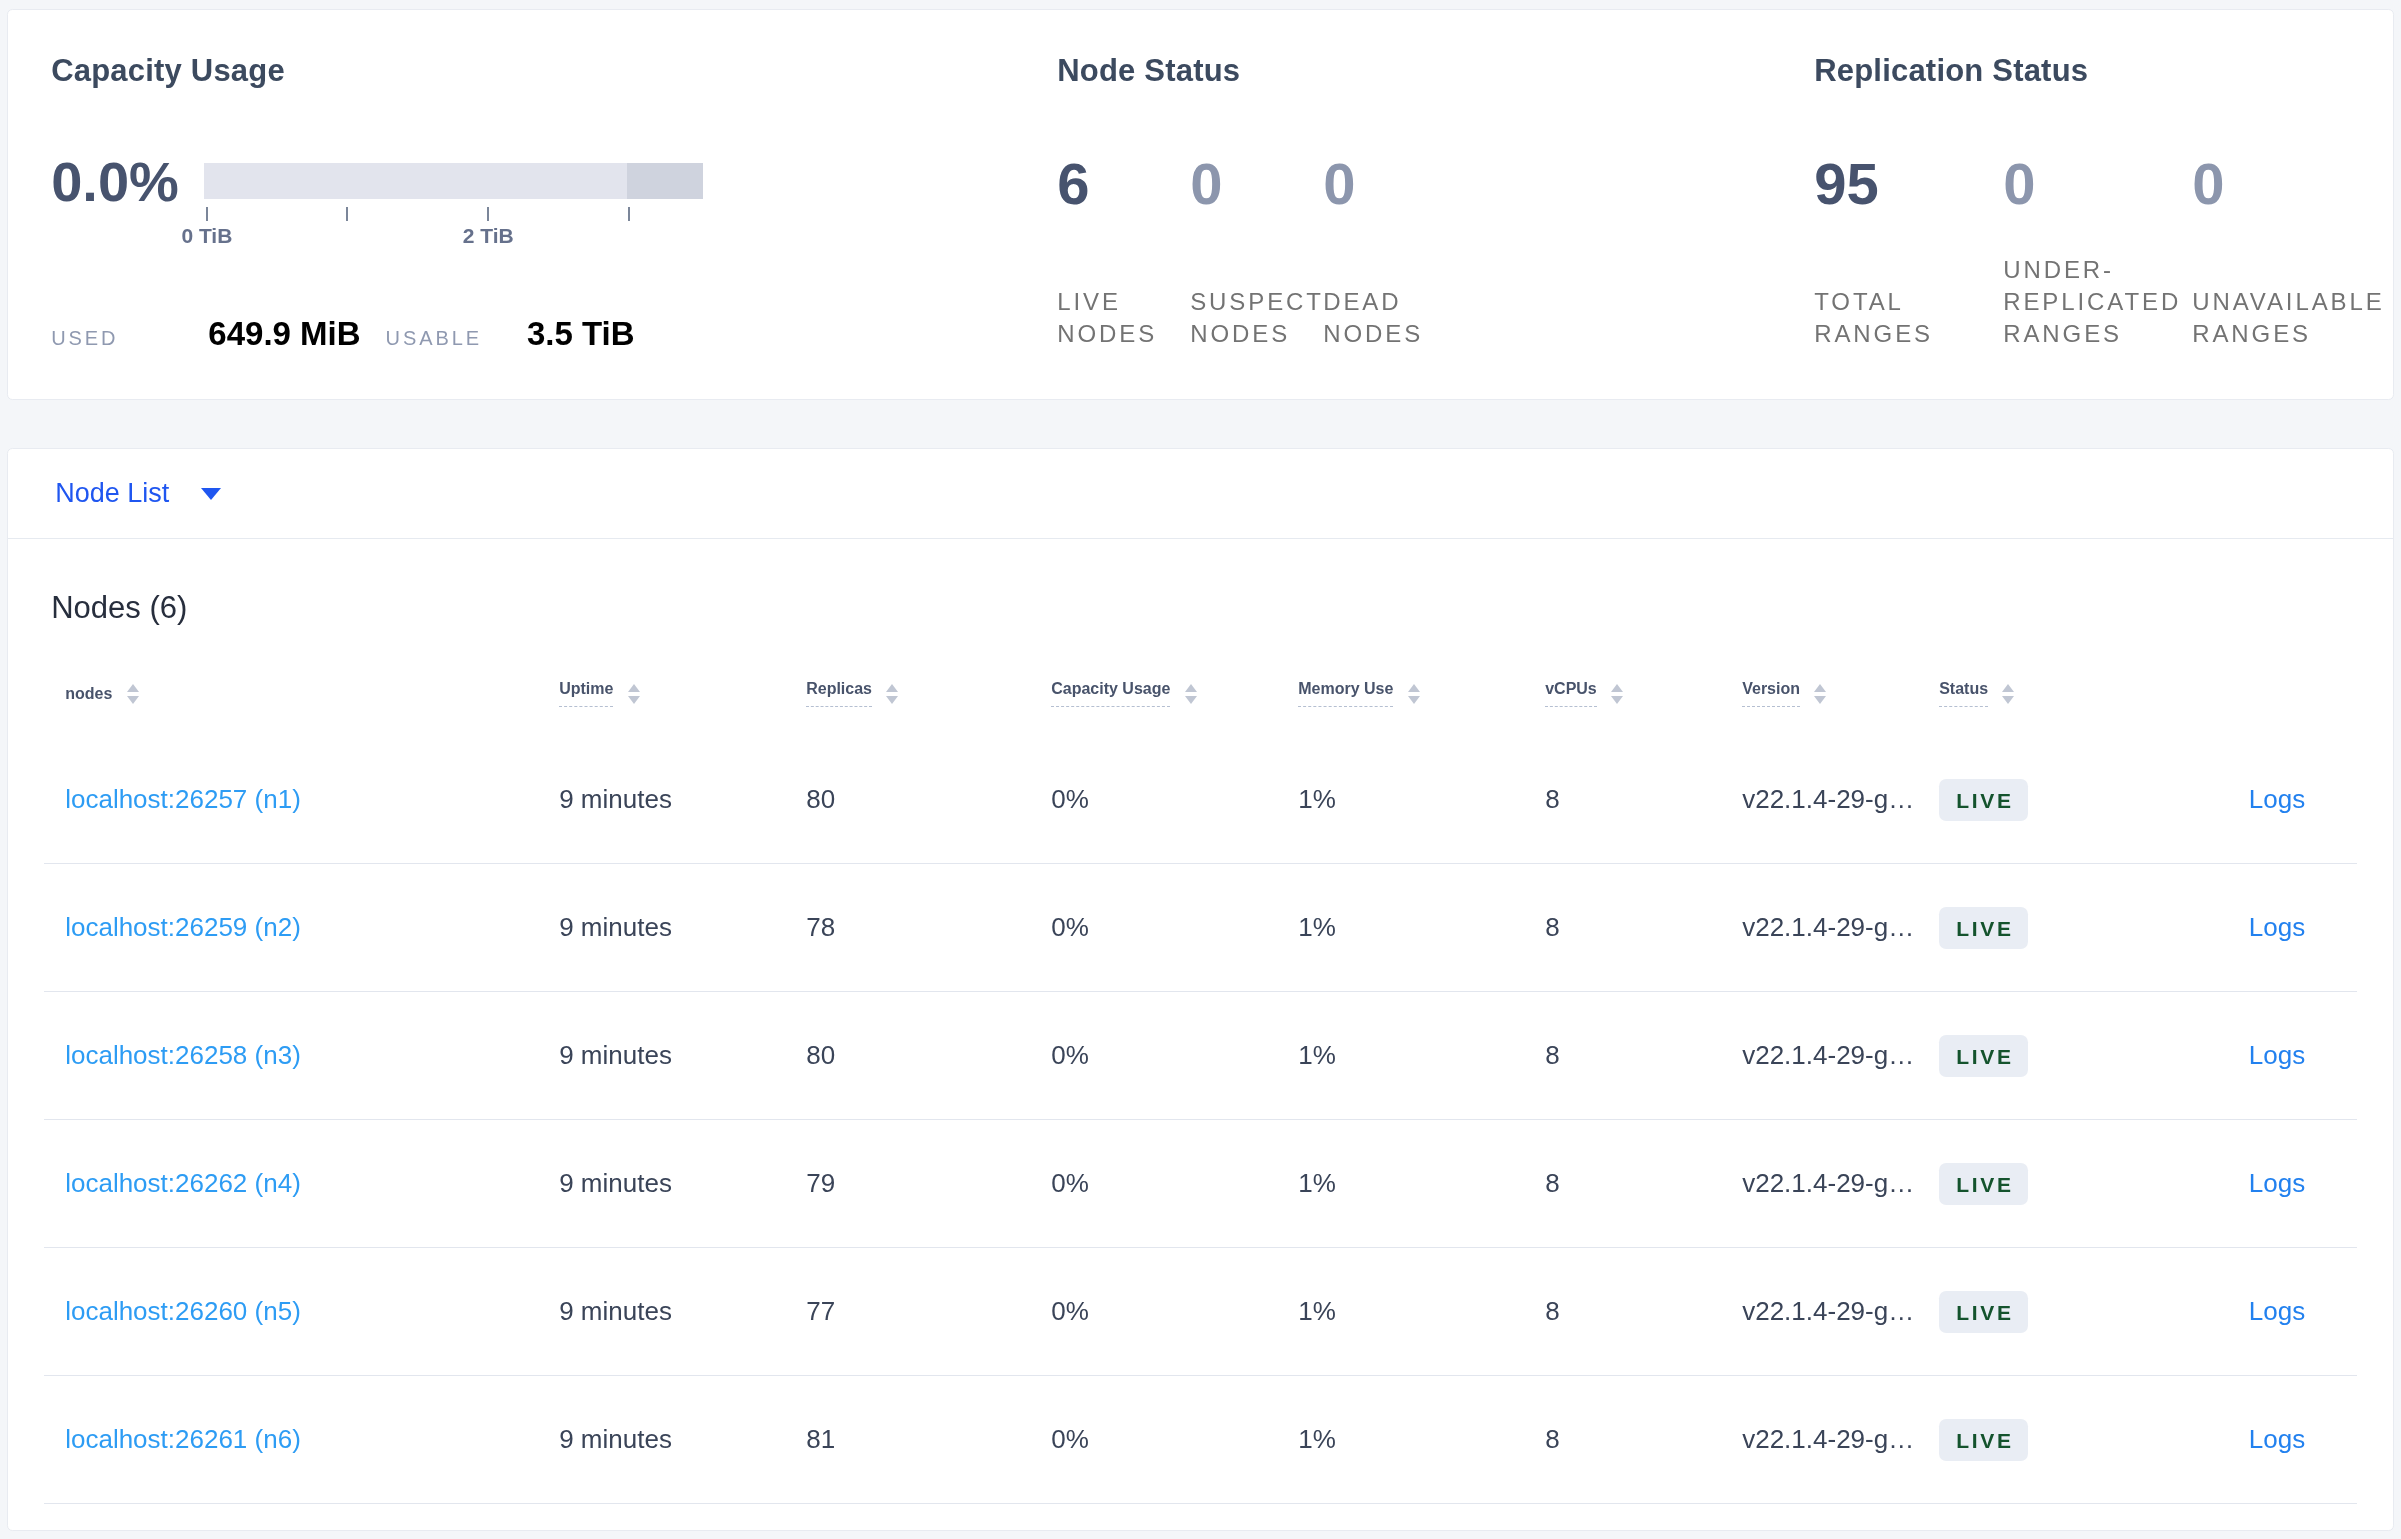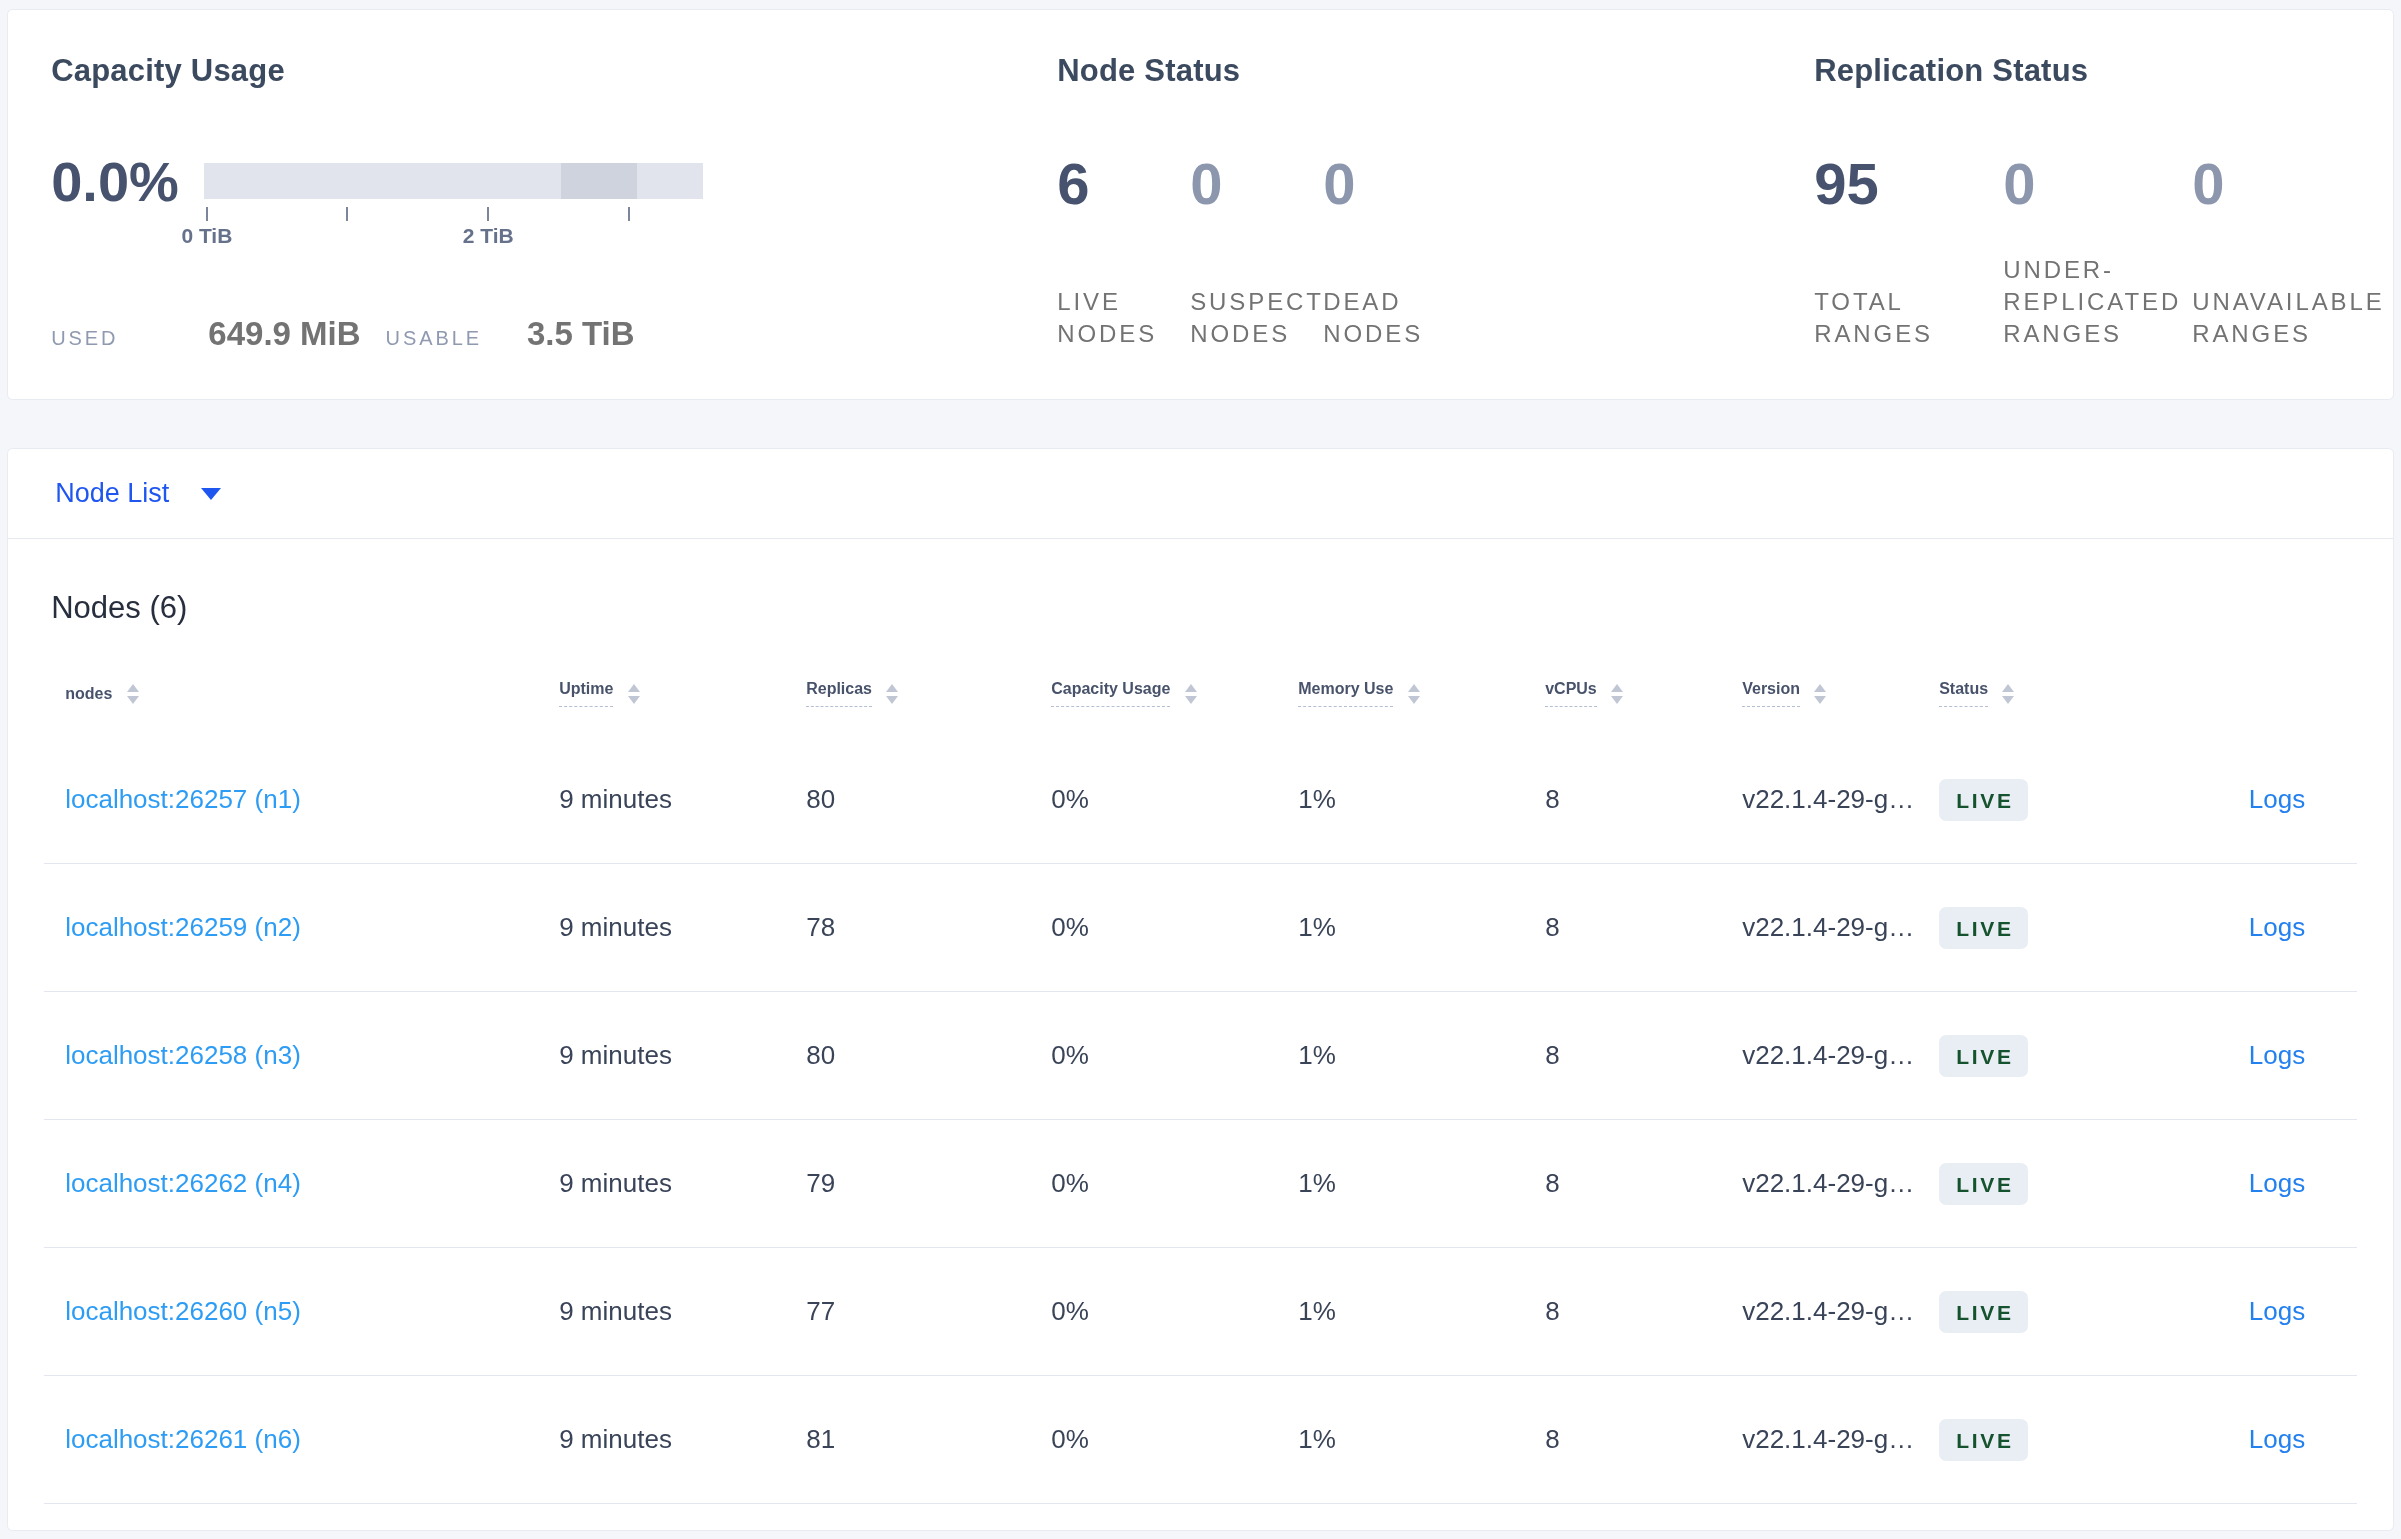--- a/index.html
+++ b/index.html
@@ -55,32 +55,32 @@
   
   .cap-row { margin-top: 63px; display: flex; align-items: center; height: 58px; }
   .cap-percent {
     width: 135px;
     font-size: 56px;
     font-weight: 600;
     color: #47536e;
     flex: 0 0 auto;
     margin-right: 18px;
   }
-  .cap-bar-wrap { position: relative; width: 433px; height: 36px; flex: 0 0 auto; font-weight: bold; }
+  .cap-bar-wrap { position: relative; width: 499px; height: 36px; flex: 0 0 auto; font-weight: bold; }
   .cap-bar-track { position: absolute; left: 0; top: 0; width: 499px; height: 36px; background: #e2e4ed; }
   .cap-bar-reserved { position: absolute; right: 0; top: 0; width: 76px; height: 36px; background: #cfd3de; }
   .cap-tick { position: absolute; top: 44px; width: 1.8px; height: 13.5px; background: #7b8699; }
   .cap-tick-label {
     position: absolute; top: 61px;
     transform: translateX(-50%);
     font-size: 21px; color: #66718c; white-space: nowrap;
   }
   .cap-used-row { margin-top: 105px; display: flex; align-items: baseline; }
   .cap-kicker { font-size: 20px; letter-spacing: 2.9px; color: #8f99b0; }
-  .cap-big { font-size: 33px; font-weight: 600; color: #737373; }
+  .cap-big { font-size: 33px; font-weight: 600; color: #000000; }
   .m-used-val { margin-left: 90px; }
   .m-usable-lbl { margin-left: 25px; }
   .m-usable-val { margin-left: 45px; }
 
   
   .nodes-card { margin-top: 48px; height: 1083px; }
   .viewbar {
     height: 90px;
     border-bottom: 1.8px solid #e6eaf0;
     display: flex; align-items: center;

